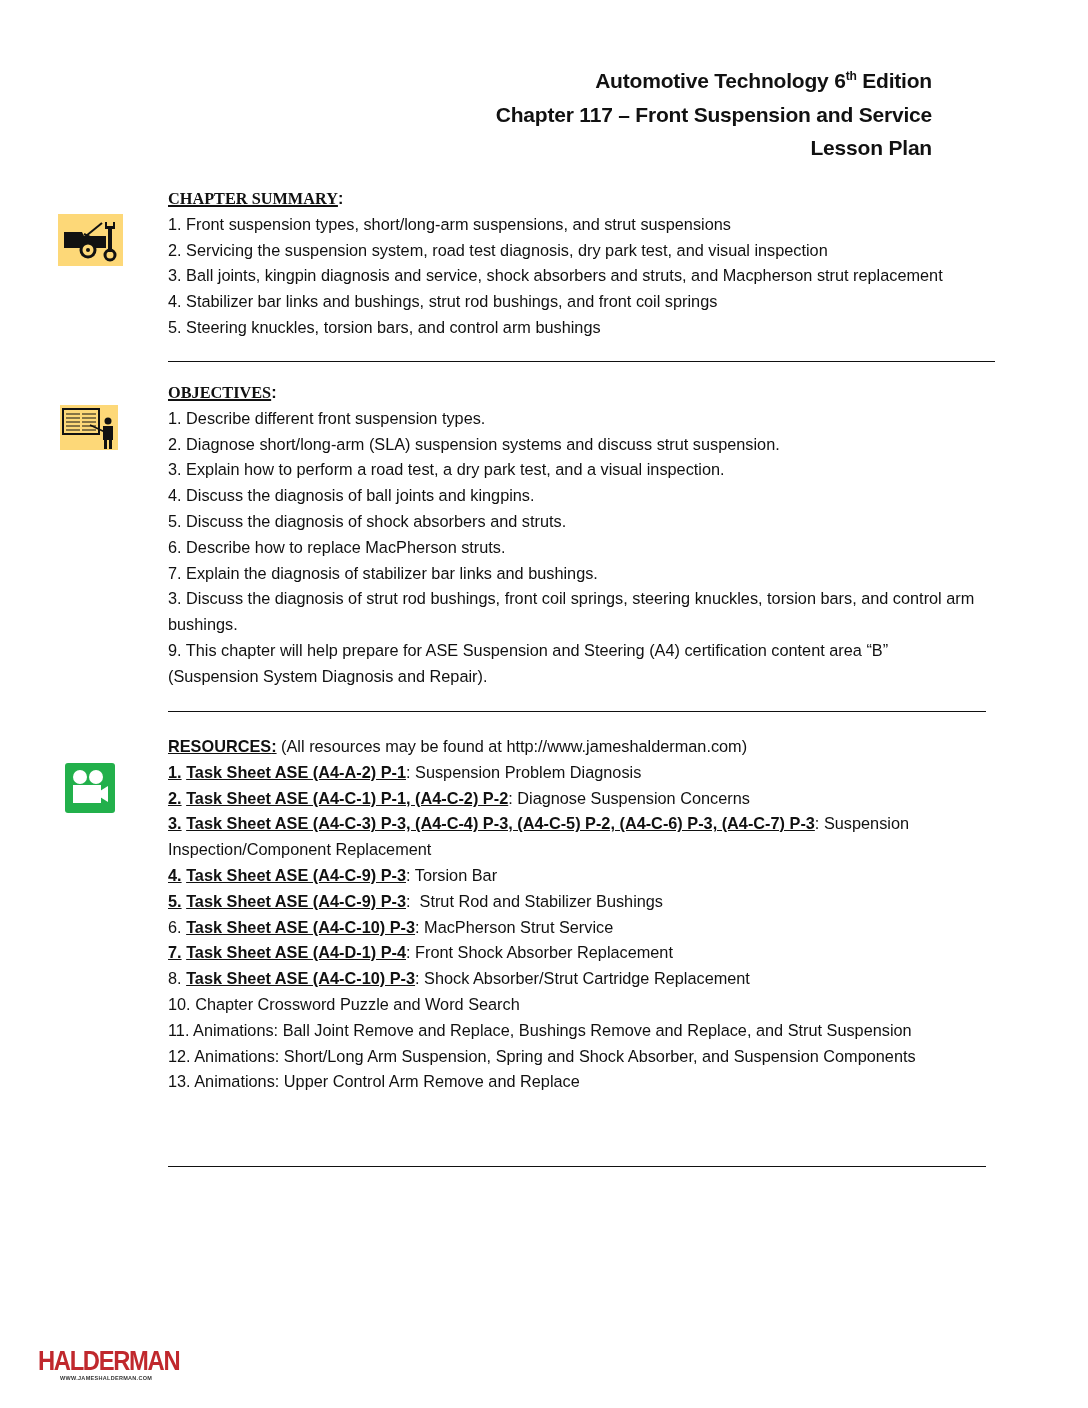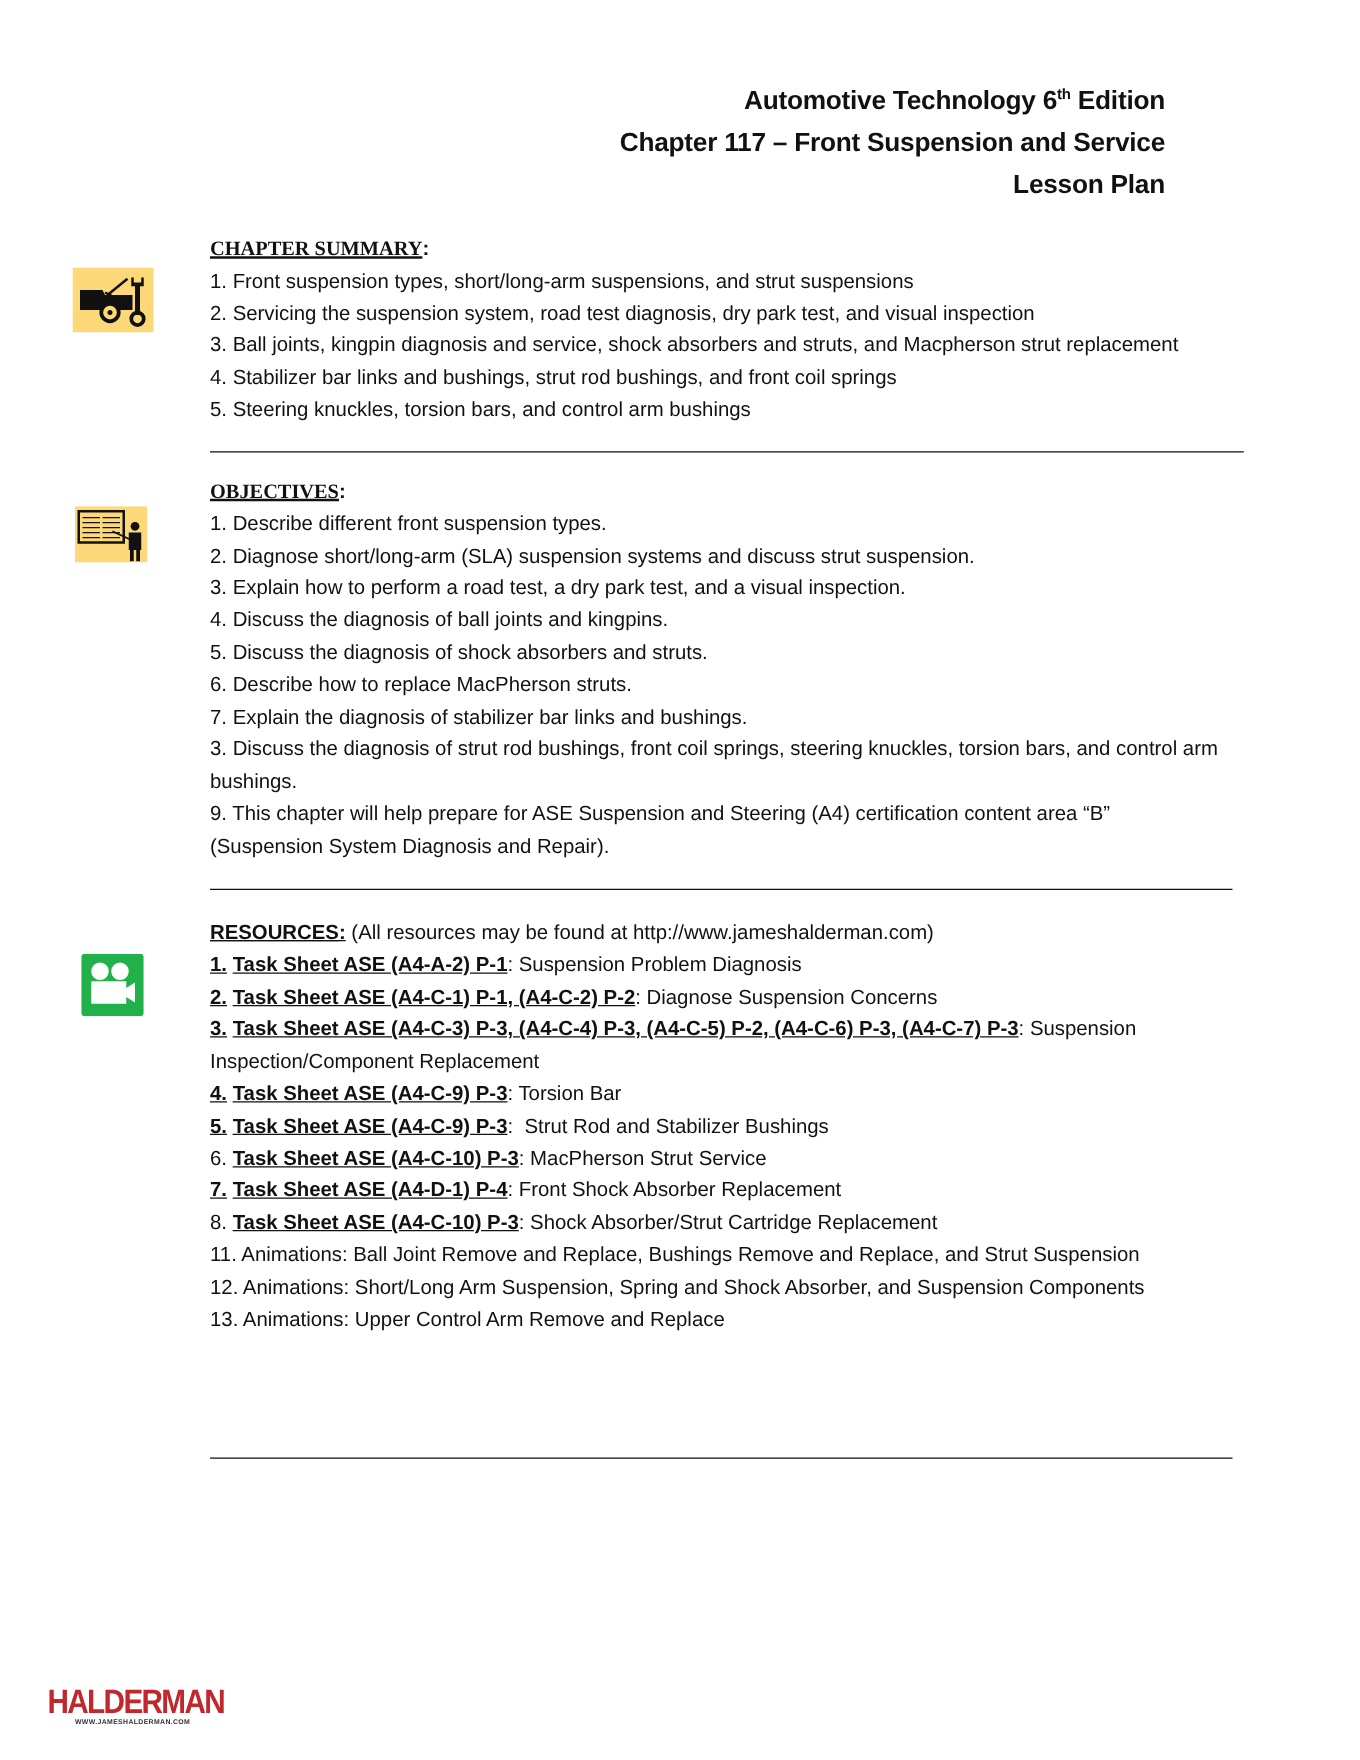--- a/index.html
+++ b/index.html
@@ -109,20 +109,21 @@
 
   <div class="item"><span class="b">1.</span> <span class="b">Task Sheet ASE (A4-A-2) P-1</span><span>: Suspension Problem Diagnosis</span></div>
   <div class="item"><span class="b">2.</span> <span class="b">Task Sheet ASE (A4-C-1) P-1, (A4-C-2) P-2</span><span>: Diagnose Suspension Concerns</span></div>
   <div class="item wrap" style="width:790px;"><span class="b">3.</span> <span class="b">Task Sheet ASE (A4-C-3) P-3, (A4-C-4) P-3, (A4-C-5) P-2, (A4-C-6) P-3, (A4-C-7) P-3</span><span>: Suspension Inspection/Component Replacement</span></div>
   <div class="item"><span class="b">4.</span> <span class="b">Task Sheet ASE (A4-C-9) P-3</span><span>: Torsion Bar</span></div>
   <div class="item"><span class="b">5.</span> <span class="b">Task Sheet ASE (A4-C-9) P-3</span><span style="white-space:pre">:  Strut Rod and Stabilizer Bushings</span></div>
   <div class="item"><span>6.</span> <span class="b">Task Sheet ASE (A4-C-10) P-3</span><span>: MacPherson Strut Service</span></div>
   <div class="item"><span class="b">7.</span> <span class="b">Task Sheet ASE (A4-D-1) P-4</span><span>: Front Shock Absorber Replacement</span></div>
   <div class="item"><span>8.</span> <span class="b">Task Sheet ASE (A4-C-10) P-3</span><span>: Shock Absorber/Strut Cartridge Replacement</span></div>
 
+  <div class="item">10. Chapter Crossword Puzzle and Word Search</div>
   <div class="item">11. Animations: Ball Joint Remove and Replace, Bushings Remove and Replace, and Strut Suspension</div>
   <div class="item">12. Animations: Short/Long Arm Suspension, Spring and Shock Absorber, and Suspension Components</div>
   <div class="item">13. Animations: Upper Control Arm Remove and Replace</div>
 </div>
 <div class="divider" style="top:1166px; width:818px;"></div>
 
 <div class="logo">
   <div class="logo-word">HALDERMAN</div>
   <div class="logo-url">WWW.JAMESHALDERMAN.COM</div>
 </div>

